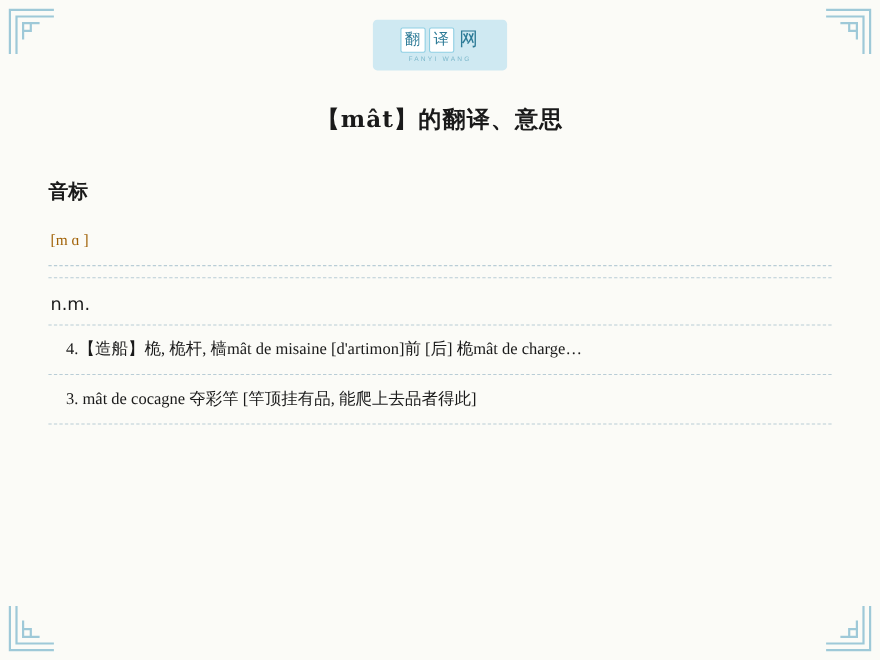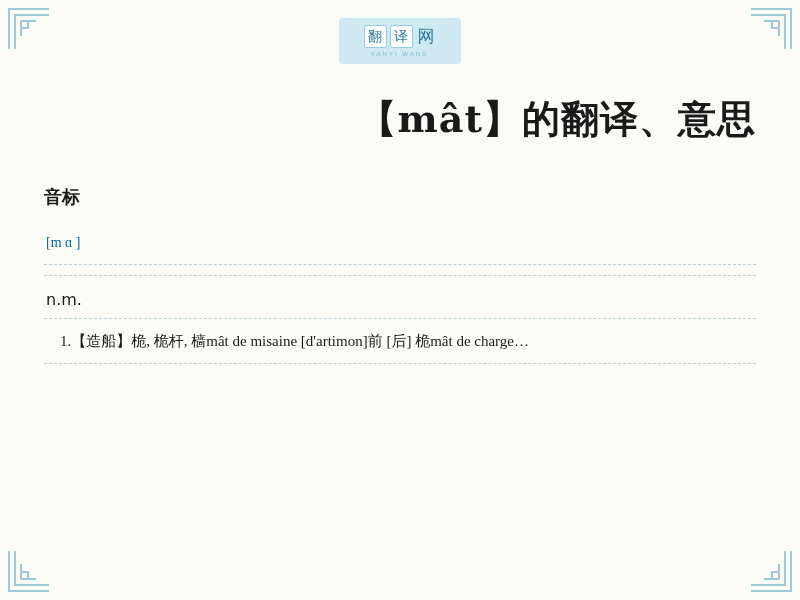--- a/index.html
+++ b/index.html
@@ -85,22 +85,22 @@
   .page {
     position: absolute;
     top: 76px;
     left: 0;
     right: 0;
     padding: 0 44px;
     box-sizing: border-box;
   }
   h1.title {
     margin: 18px 0 13px 0;
-    text-align: right;
-    font-size: 38px;
+    text-align: center;
+    font-size: 21px;
     font-weight: bold;
     letter-spacing: 1px;
     font-family: "DejaVu Serif", serif;
   }
   .title .word {
     font-family: "DejaVu Serif", serif;
   }
 
   .section-head {
     font-size: 18px;
@@ -120,21 +120,21 @@
     font-size: 16px;
     font-family: "DejaVu Sans", sans-serif;
     padding: 14px 2px 9px 2px;
     border-bottom: 1px dashed #b9cdd6;
   }
   .sense {
     padding-left: 16px;
   }
   .phon {
     font-size: 14px;
-    color: #0369a1;
+    color: #a16207;
   }
   .sec-underline {
     border-bottom: 1px dashed #b9cdd6;
     height: 0;
     margin-top: 10px;
   }
 </style>
 </head>
 <body>
 
@@ -194,15 +194,16 @@
 
   <h1 class="title">
     <span>【</span><span class="word">mât</span><span>】</span><span>的翻译、意思</span>
   </h1>
 
   <div class="section-head">音标</div>
   <div class="dash-row phon first">[m ɑ ]</div>
 
   <div class="sec-underline"></div>
   <div class="pos">n.m.</div>
-  <div class="dash-row sense">1.【造船】桅, 桅杆, 樯mât de misaine [d'artimon]前 [后] 桅mât de charge…</div>
+  <div class="dash-row sense">4.【造船】桅, 桅杆, 樯mât de misaine [d'artimon]前 [后] 桅mât de charge…</div>
+  <div class="dash-row sense">3. mât de cocagne 夺彩竿 [竿顶挂有品, 能爬上去品者得此]</div>
 
 </div>
 
 </body></html>

